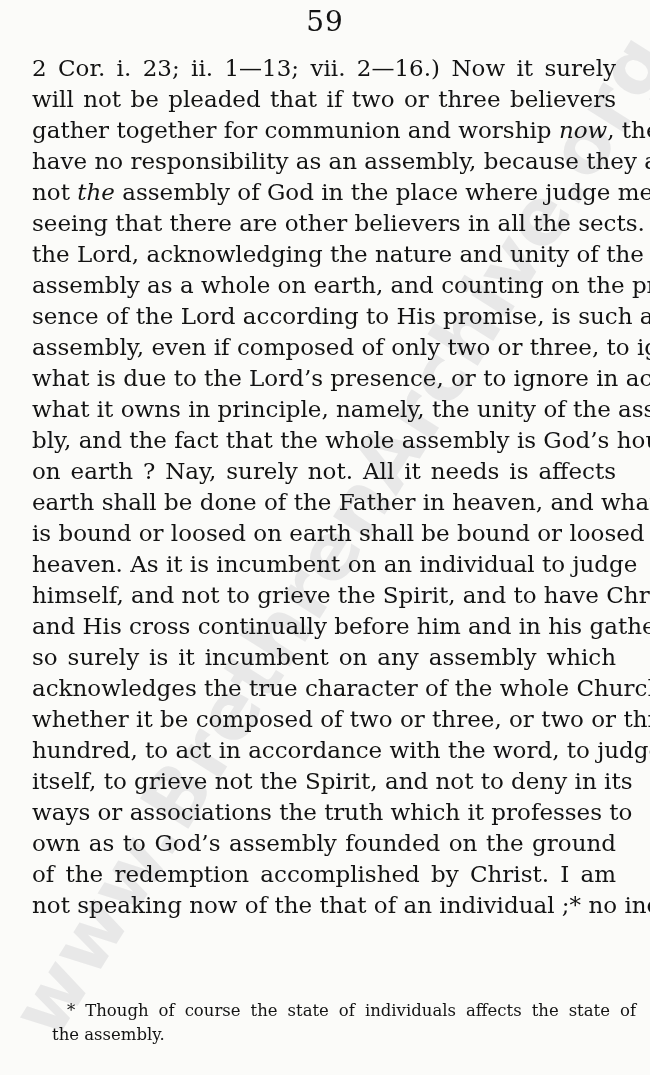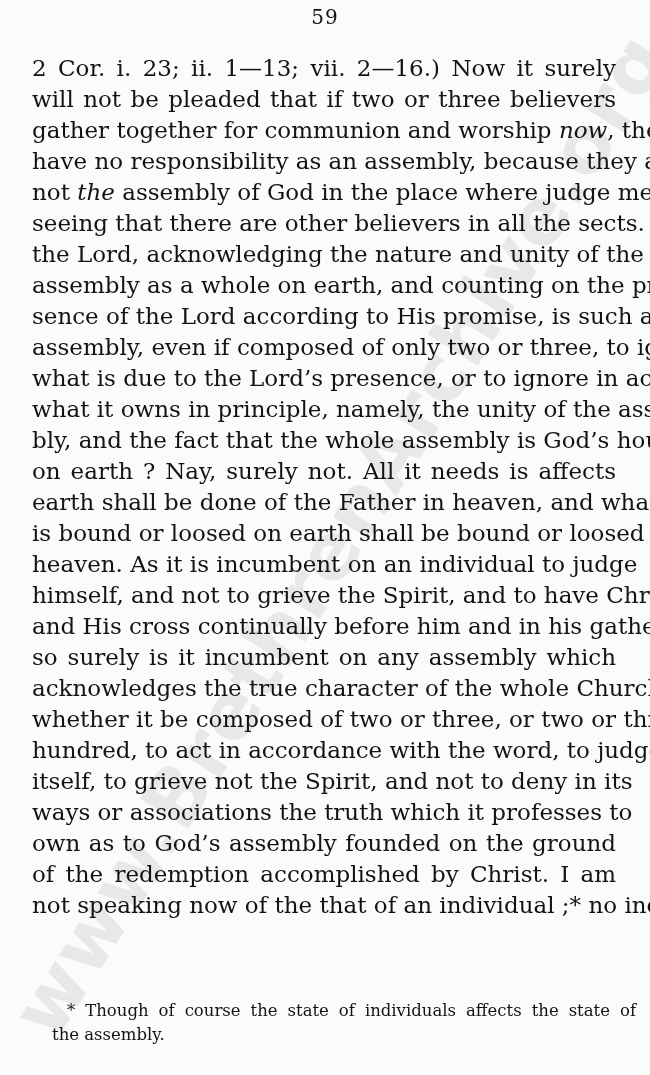--- a/index.html
+++ b/index.html
@@ -26,21 +26,21 @@
     letter-spacing: 1px;
     color: #e8e8e8;
     white-space: nowrap;
     z-index: 0;
     user-select: none;
   }
   .page-number {
     position: absolute;
     top: 5px; left: 0; width: 100%;
     text-align: center;
-    font-size: 20px;
+    font-size: 28px;
     letter-spacing: 1px;
     z-index: 1;
   }
   .body-text {
     position: absolute;
     left: 32px; top: 53px;
     width: 584px;
     font-size: 23px;
     z-index: 1;
   }

